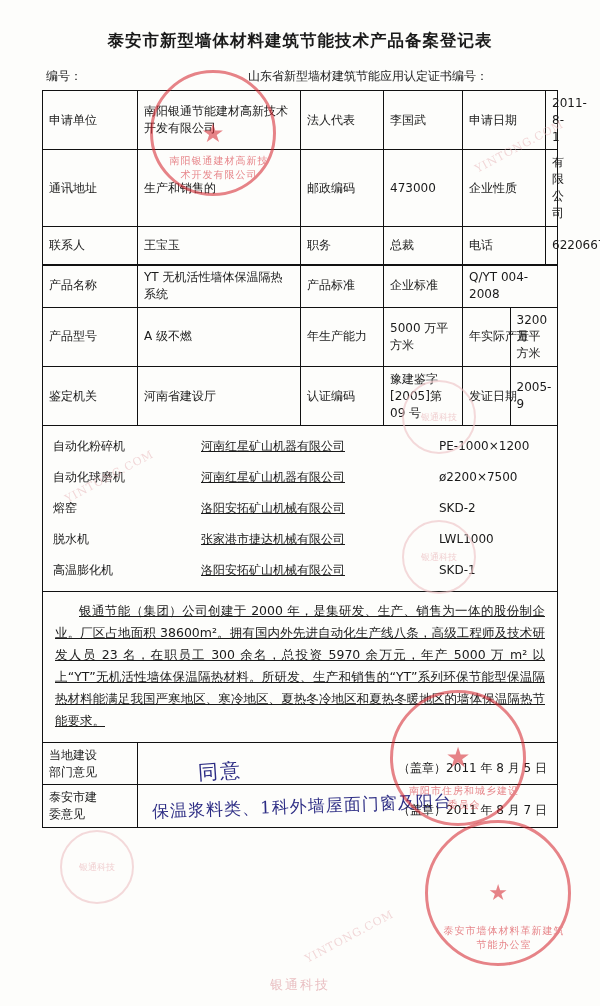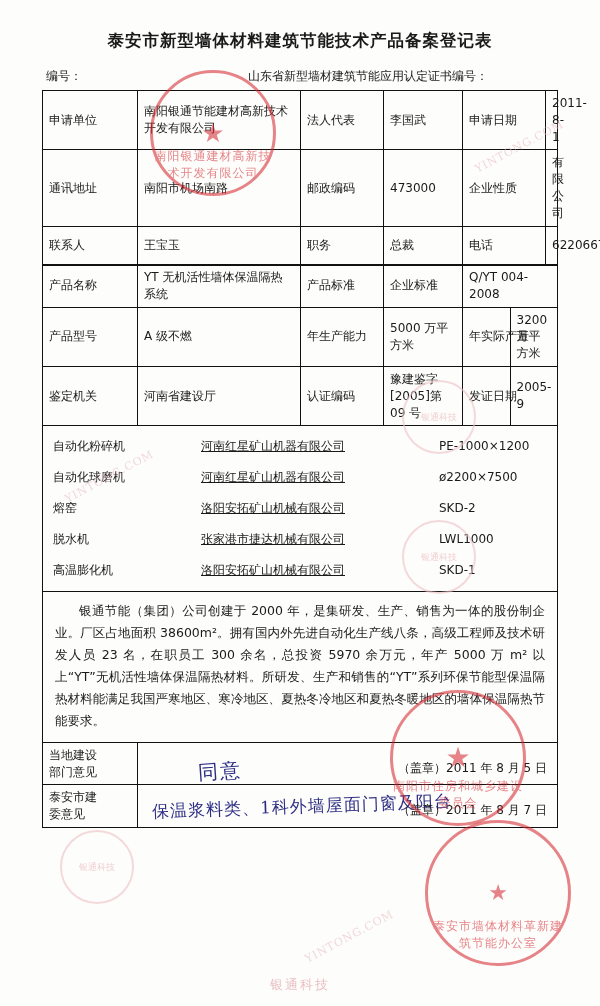--- a/index.html
+++ b/index.html
@@ -61,20 +61,21 @@
   .eq-name{width:140px;padding-left:10px!important;}
   .eq-comp{width:230px;text-decoration:underline;}
   .eq-model{width:auto;}
 
   .para{
     font-size:12.5px;
     line-height:1.75;
     text-align:justify;
     padding:8px 12px 10px 12px;
     text-indent:24px;
+    text-decoration:underline;
   }
 
   .opinion td{height:84px;vertical-align:top;}
   .op-lab{width:88px;text-align:left;padding-top:14px;line-height:1.9;}
   .op-body{position:relative;}
   .sig{
     font-family:"DejaVu Serif","Liberation Serif",serif;
     font-size:20px;
     color:#1b1b7a;
     position:absolute;
@@ -109,22 +110,22 @@
     opacity:.55;
     pointer-events:none;
   }
   .seal .star{
     position:absolute;left:50%;top:50%;
     transform:translate(-50%,-50%);
     color:#d4202a;
     line-height:1;
   }
   .seal .btm{
-    position:absolute;left:0;right:0;bottom:11px;
-    text-align:center;font-size:12px;letter-spacing:1px;
+    position:absolute;left:12px;right:0;bottom:11px;
+    text-align:center;font-size:10px;letter-spacing:1px;
   }
 
   .wm{
     position:absolute;
     color:#e8b9bc;
     opacity:.55;
     font-size:11px;
     pointer-events:none;
     font-family:"DejaVu Serif","Liberation Serif",serif;
     transform:rotate(-28deg);
@@ -166,21 +167,21 @@
         <tr>
       <td class="lab" style="width:82px">申请单位</td>
       <td class="val" style="width:150px">南阳银通节能建材高新技术开发有限公司</td>
       <td class="lab" style="width:70px">法人代表</td>
       <td class="val" style="width:66px">李国武</td>
       <td class="lab" style="width:70px">申请日期</td>
       <td class="val">2011-8-1</td>
     </tr>
     <tr>
       <td class="lab">通讯地址</td>
-      <td class="val">南阳市机场南路</td>
+      <td class="val">生产和销售的</td>
       <td class="lab">邮政编码</td>
       <td class="val">473000</td>
       <td class="lab">企业性质</td>
       <td class="val">有限公司</td>
     </tr>
     <tr>
       <td class="lab">联系人</td>
       <td class="val">王宝玉</td>
       <td class="lab">职务</td>
       <td class="val">总裁</td>

